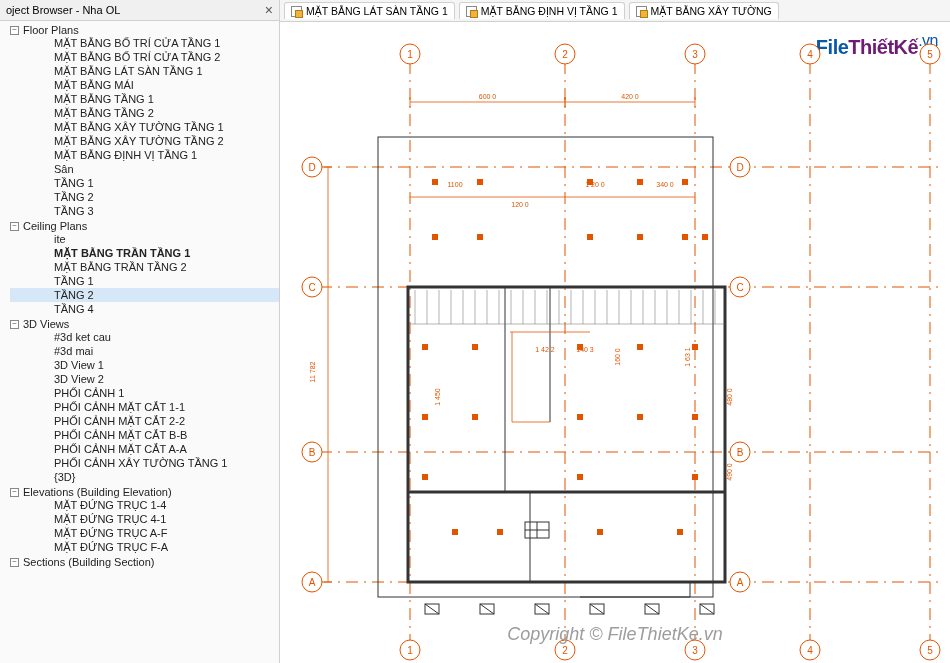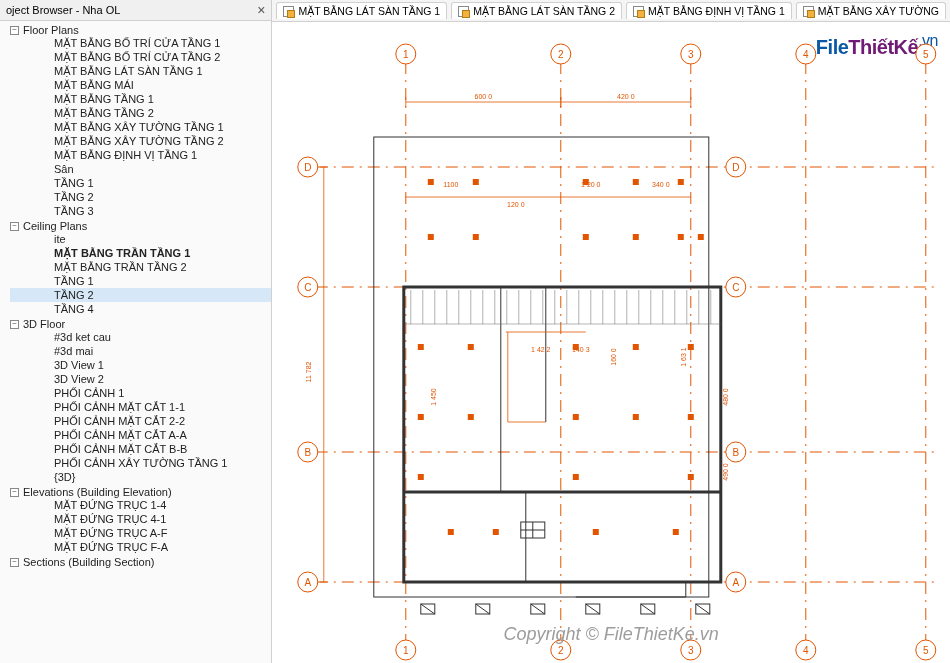--- a/index.html
+++ b/index.html
@@ -93,32 +93,32 @@
               <li class="item bold">MẶT BẰNG TRẦN TẦNG 1</li>
               <li class="item">MẶT BẰNG TRẦN TẦNG 2</li>
               <li class="item">TẦNG 1</li>
               <li class="item selected">TẦNG 2</li>
               <li class="item">TẦNG 4</li>
             </ul>
           </li>
           <li class="group">
             <div class="group-label">
               <span class="toggle">−</span>
-              <span>3D Floor</span>
+              <span>3D Views</span>
             </div>
             <ul>
               <li class="item">#3d ket cau</li>
               <li class="item">#3d mai</li>
               <li class="item">3D View 1</li>
               <li class="item">3D View 2</li>
               <li class="item">PHỐI CẢNH 1</li>
               <li class="item">PHỐI CẢNH MẶT CẮT 1-1</li>
               <li class="item">PHỐI CẢNH MẶT CẮT 2-2</li>
+              <li class="item">PHỐI CẢNH MẶT CẮT B-B</li>
               <li class="item">PHỐI CẢNH MẶT CẮT A-A</li>
-              <li class="item">PHỐI CẢNH MẶT CẮT B-B</li>
               <li class="item">PHỐI CẢNH XÂY TƯỜNG TẦNG 1</li>
               <li class="item">{3D}</li>
             </ul>
           </li>
           <li class="group">
             <div class="group-label">
               <span class="toggle">−</span>
               <span>Elevations (Building Elevation)</span>
             </div>
             <ul>
@@ -137,24 +137,20 @@
           </li>
         </ul>
     </div>
   </div>
 
   <div class="main">
     <div class="tabs" id="tabs-row">
         <div class="tab">
           <span class="tab-icon"></span>
           <span>MẶT BẰNG LÁT SÀN TẦNG 1</span>
-        </div>
-        <div class="tab">
-          <span class="tab-icon"></span>
-          <span>MẶT BẰNG LÁT SÀN TẦNG 2</span>
         </div>
         <div class="tab">
           <span class="tab-icon"></span>
           <span>MẶT BẰNG ĐỊNH VỊ TẦNG 1</span>
         </div>
         <div class="tab">
           <span class="tab-icon"></span>
           <span>MẶT BẰNG XÂY TƯỜNG</span>
         </div>
       </div>

